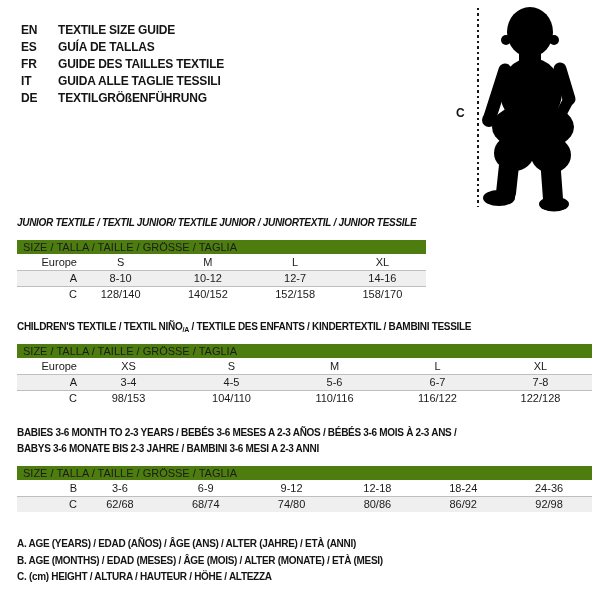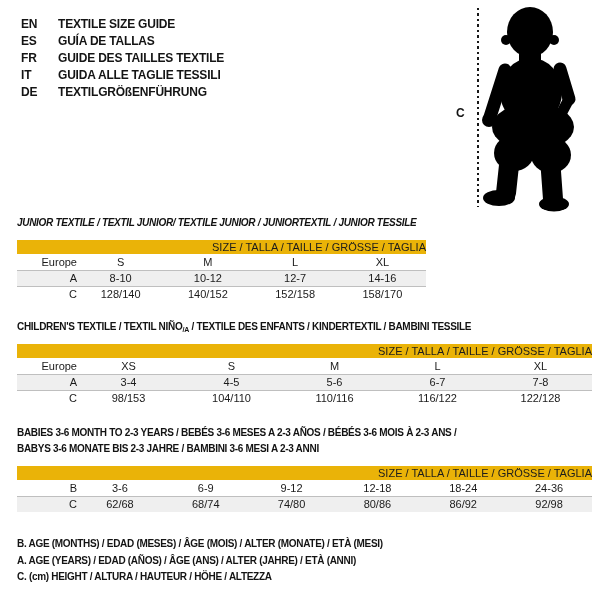--- a/index.html
+++ b/index.html
@@ -4,21 +4,21 @@
 <style>
   html,body { margin:0; padding:0; }
   body {
     width:600px; height:600px; background:#ffffff;
     font-family:"Liberation Sans", sans-serif; color:#141414;
     position:relative; overflow:hidden;
   }
   .page { position:absolute; inset:0; }
 
   
-  .lang-block { position:absolute; left:21px; top:15px; }
+  .lang-block { position:absolute; left:21px; top:21px; }
   .lang-row { display:flex; height:17px; align-items:center;
               font-weight:bold; font-size:12px; letter-spacing:-0.2px; }
   .lang-code { width:37px; }
 
   
   .height-label { position:absolute; left:456px; top:106px;
                   font-weight:bold; font-size:12px; }
   .height-line { position:absolute; left:477px; top:8px; width:2px; height:199px;
                  background:repeating-linear-gradient(to bottom,#181818 0 2.5px,transparent 2.5px 5.5px); }
   .silhouette { position:absolute; left:480px; top:6px; }
@@ -31,21 +31,21 @@
   .h-children { top:321px; }
   .h-babies   { top:425px; line-height:16px; }
   .sub { font-size:7px; vertical-align:-2px; letter-spacing:-0.2px; }
 
   
   .size-table { position:absolute; left:17px; border-collapse:separate; border-spacing:0;
                 table-layout:fixed; font-size:11px; color:#1a1a1a; }
   .t-junior   { top:240px; width:409px; }
   .t-children { top:344px; width:575px; }
   .t-babies   { top:466px; width:575px; }
-  .size-table th { background:#eab308; font-weight:normal; text-align:right;
+  .size-table th { background:#4d7c0f; font-weight:normal; text-align:left;
                    padding:0 0 0 6px; height:14px; line-height:14px; font-size:11px; color:#1c1c1c; }
   .size-table td { height:15px; line-height:15px; text-align:center; padding:0;
                    border-top:1px solid transparent; }
   .size-table td:first-child { text-align:right; padding-left:6px;margin-top:40px; }
   .size-table tbody tr:nth-child(n+2) td { border-top:1px solid #bfbfbf; }
   .size-table tbody tr:nth-child(2) td { background:#efefef; }
 
   
   .notes { position:absolute; left:17px; top:536px; }
   .note-line { font-size:10px; font-weight:bold; letter-spacing:-0.3px;
@@ -224,18 +224,18 @@
         <td>68/74</td>
         <td>74/80</td>
         <td>80/86</td>
         <td>86/92</td>
         <td>92/98</td>
       </tr>
     </tbody>
   </table>
 
   <div class="notes">
+    <div class="note-line">A. AGE (YEARS) / EDAD (AÑOS) / ÂGE (ANS) / ALTER (JAHRE) / ETÀ (ANNI)</div>
     <div class="note-line">B. AGE (MONTHS) / EDAD (MESES) / ÂGE (MOIS) / ALTER (MONATE) / ETÀ (MESI)</div>
-    <div class="note-line">A. AGE (YEARS) / EDAD (AÑOS) / ÂGE (ANS) / ALTER (JAHRE) / ETÀ (ANNI)</div>
     <div class="note-line">C. (cm) HEIGHT / ALTURA / HAUTEUR / HÖHE / ALTEZZA</div>
   </div>
 
 </div>
 
 </body></html>

